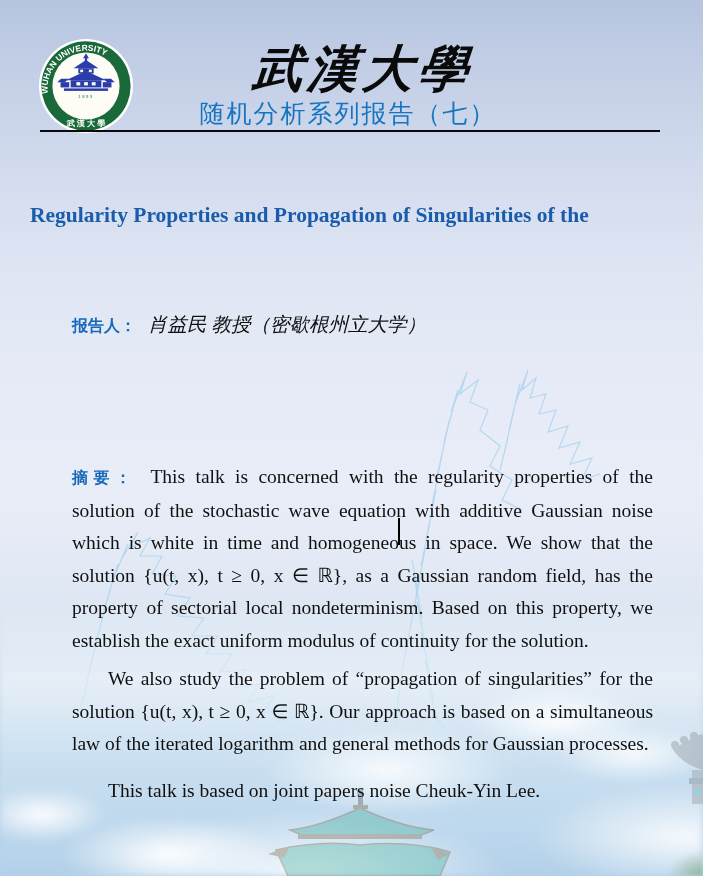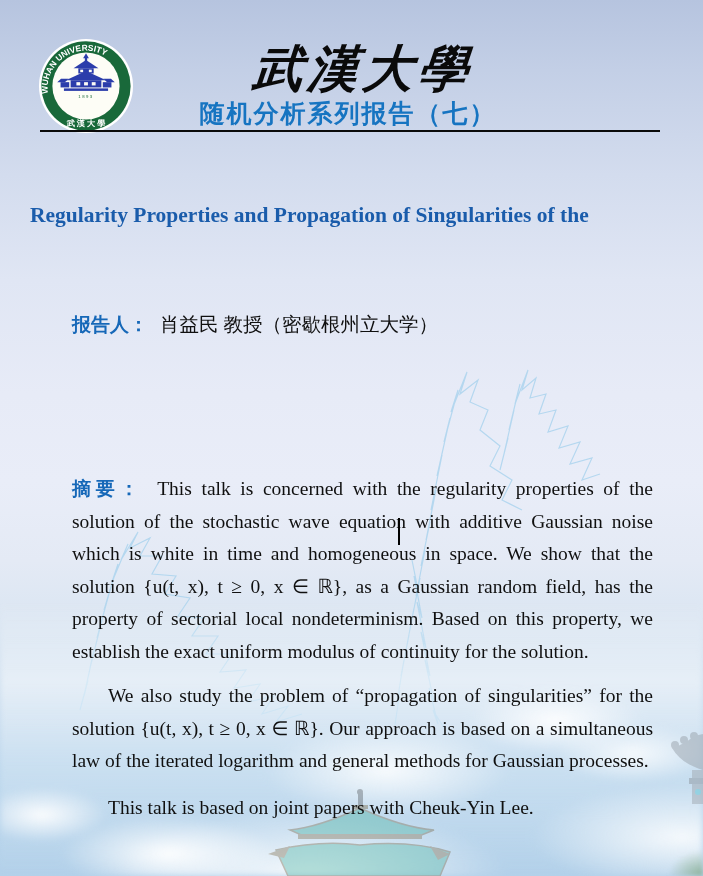--- a/index.html
+++ b/index.html
@@ -35,42 +35,42 @@
   }
   .logo{position:absolute;left:38px;top:38px;width:96px;height:96px;}
   .calligraphy{
     position:absolute;left:238px;top:36px;width:250px;text-align:center;
     font-size:50px;font-weight:bold;color:#0a0a0a;letter-spacing:5px;
     font-style:italic;transform:skewX(-5deg);
     font-family:"Liberation Serif",serif;
   }
   .series{
     position:absolute;top:97px;left:0;width:696px;text-align:center;
-    font-size:25px;font-weight:bold;color:#1674c1;letter-spacing:2px;
+    font-size:25px;font-weight:normal;color:#1674c1;letter-spacing:2px;
     font-family:"Liberation Sans",sans-serif;
   }
   .rule{position:absolute;top:130px;left:40px;width:620px;height:2px;background:#0a0a0a;}
   .talk-title{
     position:absolute;top:197px;left:30px;width:642px;
     color:#1a5cab;font-weight:bold;font-size:21.5px;line-height:37px;
     font-family:"Liberation Serif",serif;
   }
   .info{position:absolute;top:313px;left:72px;width:586px;}
   .info-row{margin-bottom:20px;font-size:19.5px;line-height:24px;white-space:nowrap;}
   .info-label,.abs-label{
-    color:#1668b8;font-weight:bold;font-size:19px;
+    color:#1668b8;font-weight:bold;font-size:16px;
     font-family:"Liberation Sans",sans-serif;
   }
-  .info-value{color:#101010;margin-left:12px;font-family:"Liberation Serif",serif;}
+  .info-value{color:#101010;margin-left:12px;font-family:"Liberation Serif",serif;font-style:italic;}
   .abstract{
     position:absolute;top:461px;left:72px;width:581px;
     font-size:19.5px;line-height:32.5px;text-align:justify;color:#101010;
     font-family:"Liberation Serif",serif;
   }
-  .abstract p{margin:12px 0 6px 0;}
+  .abstract p{margin:0 0 6px 0;}
   .abstract p.indent{text-indent:36px;}
   .abstract p.last{margin-top:14px;}
   .abs-label{margin-right:14px;}
   .caret{position:absolute;left:398px;top:518px;width:2px;height:27px;background:#000;}
 </style>
 </head>
 <body>
 
 <div class="page">
 
@@ -148,18 +148,18 @@
 
   <div class="info">
     <div class="info-row">
       <span class="info-label">报告人：</span><span class="info-value">肖益民 教授（密歇根州立大学）</span>
     </div>
   </div>
 
   <div class="abstract">
     <p><span class="abs-label">摘要：</span><span>This talk is concerned with the regularity properties of the solution of the stochastic wave equation with additive Gaussian noise which is white in time and homogeneous in space.  We show that the solution {u(t, x), t ≥ 0, x ∈ ℝ}, as a Gaussian random field, has the property of sectorial local nondeterminism. Based on this property, we establish the exact uniform modulus of continuity for the solution.</span></p>
     <p class="indent">We also study the problem of “propagation of singularities”  for the solution {u(t, x), t ≥ 0, x ∈ ℝ}.  Our approach is based on a simultaneous law of the iterated logarithm and general methods for Gaussian processes.</p>
-    <p class="indent last">This talk is based on joint papers with Cheuk-Yin Lee.</p>
+    <p class="indent last">This talk is based on joint papers noise Cheuk-Yin Lee.</p>
   </div>
 
   <div class="caret"></div>
 
 </div>
 
 </body></html>

